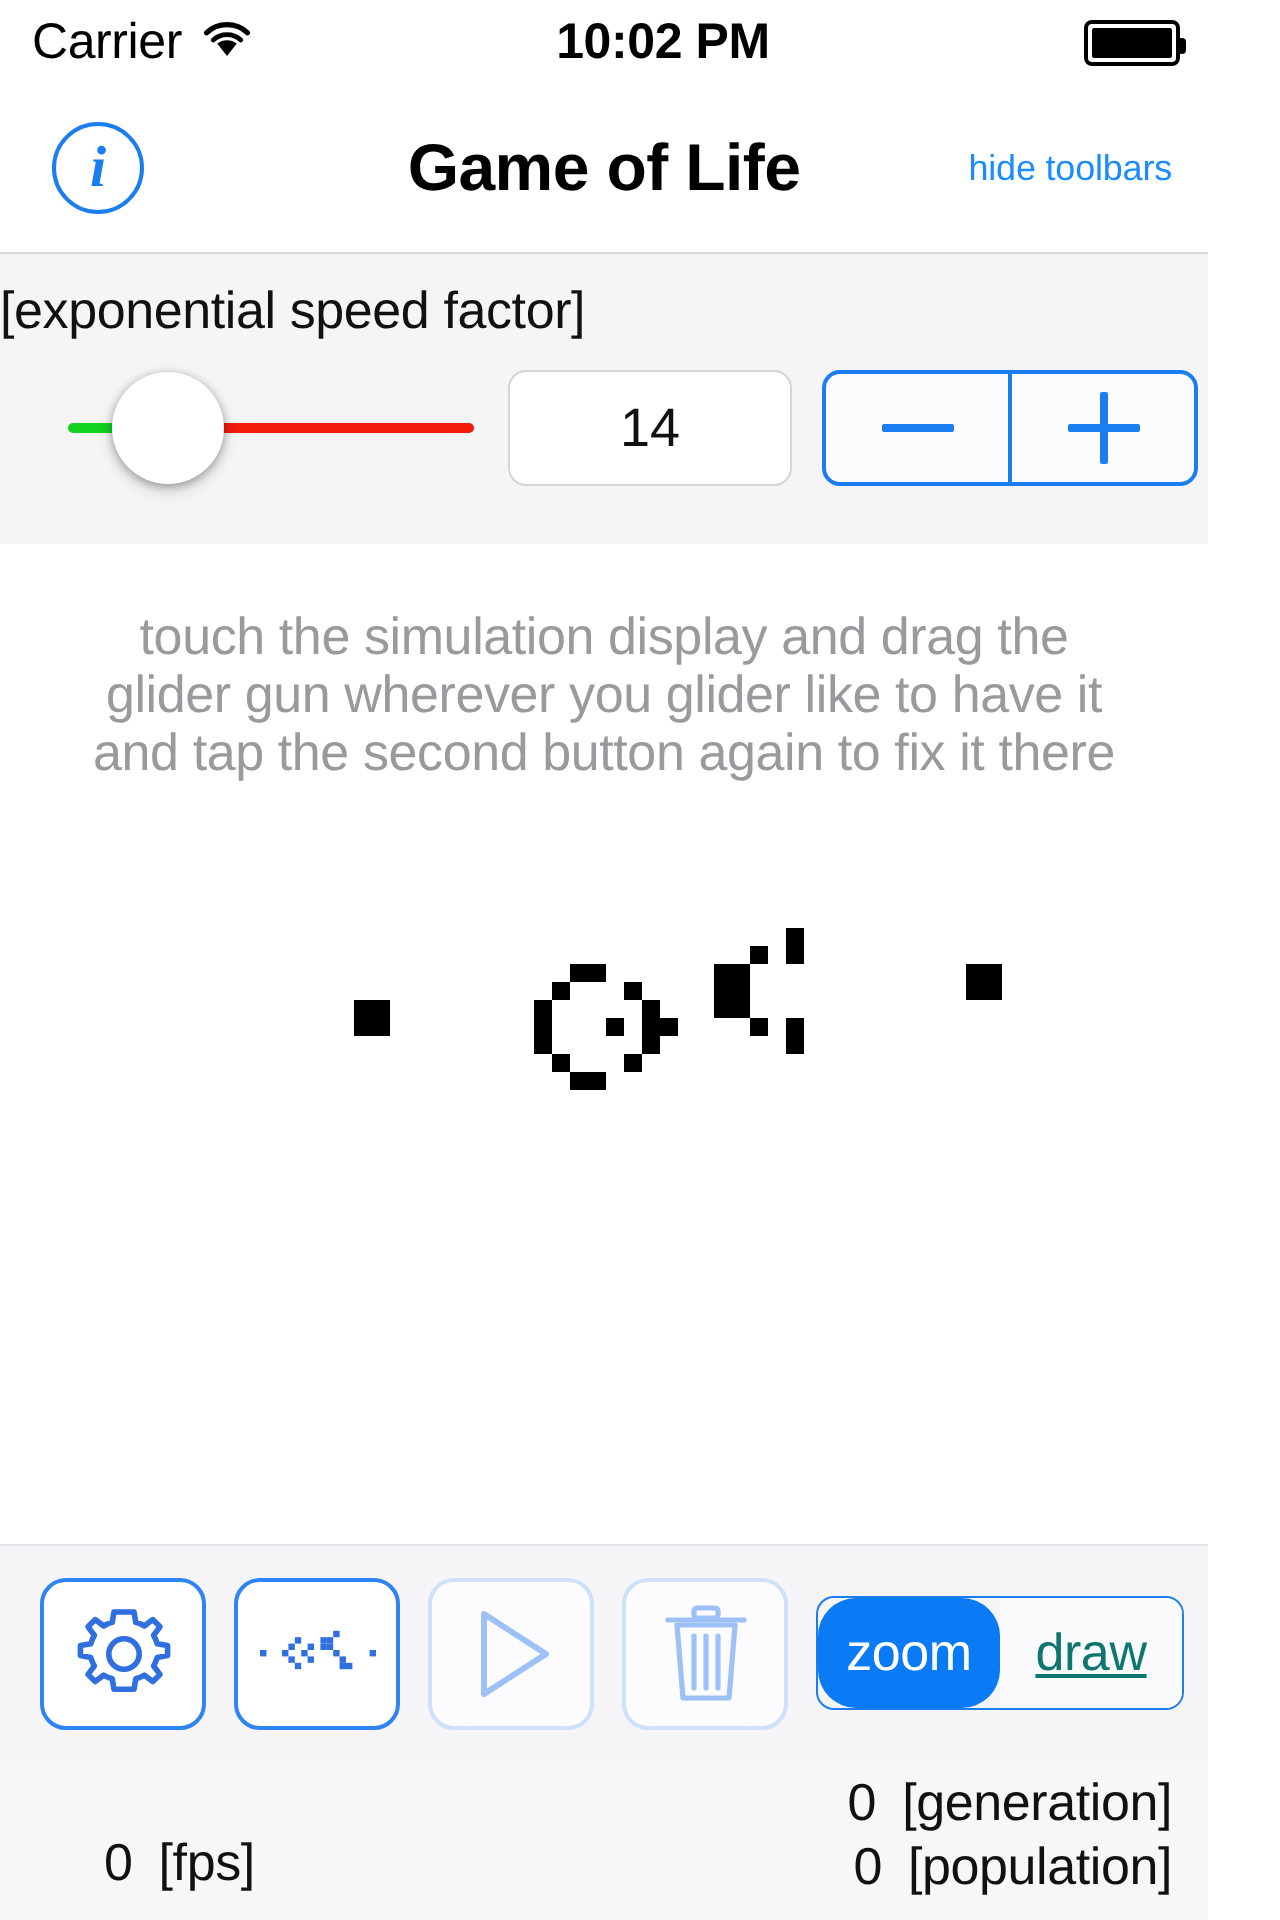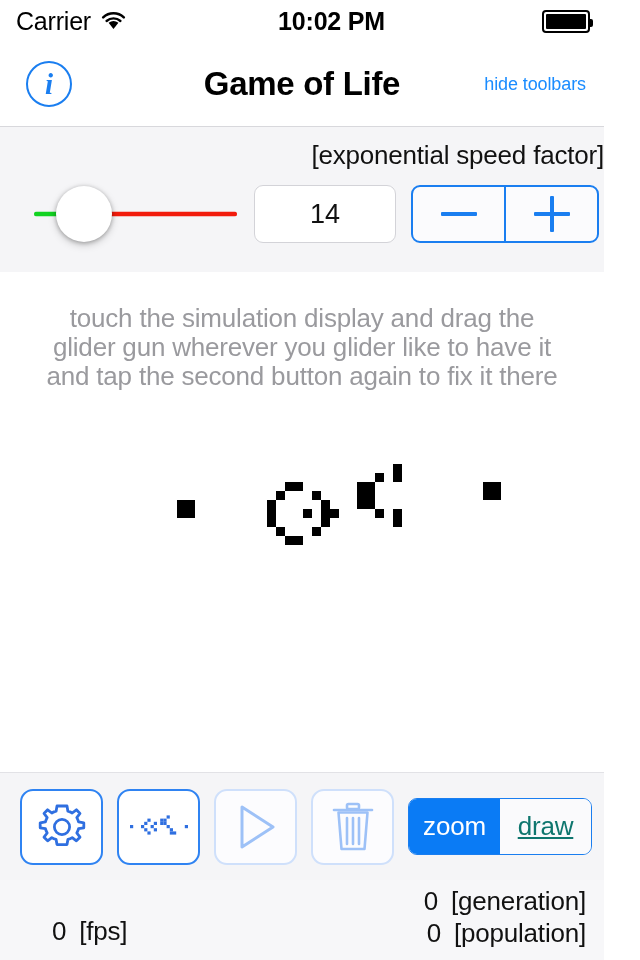--- a/index.html
+++ b/index.html
@@ -66,21 +66,21 @@
   }
   .nav-right {
     margin-left: auto; color: #1a8cff; font-size: 18px;
     cursor: pointer; z-index: 2; letter-spacing: -0.1px;
   }
 
   
   .speed-panel {
     flex: 0 0 145px; height: 145px;
     background: #f5f5f7;
-    display: flex; flex-direction: column; align-items: flex-end;
+    display: flex; flex-direction: column; align-items: flex-start;
     padding-top: 13px;
   }
   .speed-label { font-size: 26px; color: #111; letter-spacing: -0.2px; }
   .speed-row {
     margin-top: 14px; width: 100%;
     display: flex; align-items: center; padding: 0 38px 0 30px; gap: 0;
   }
   
   .slider {
     position: relative; width: 207px; height: 58px; flex: 0 0 207px; cursor: pointer;
@@ -151,21 +151,21 @@
 
   .segmented {
     margin-left: auto; flex: 0 0 184px;
     height: 57px; display: flex; border-radius: 9px; overflow: hidden;
     border: 1px solid #1a7ef0; cursor: pointer;
   }
   .segmented > div {
     flex: 1; display: flex; align-items: center; justify-content: center;
     font-size: 26px; letter-spacing: -0.2px;
   }
-  .seg-on { background: #0a7bf5; color: #ffffff; }
+  .seg-on { background: #0a7bf5; color: #ffffff; border-radius: 19px; }
   .seg-off { background: #fafafc; color: #0f766e; text-decoration: underline; }
 
   
   .readouts {
     flex: 0 0 80px; height: 80px; background: #f7f7f9;
     position: relative;
   }
   .ro { position: absolute; display: flex; align-items: baseline; gap: 13px;
         font-size: 26px; color: #111; letter-spacing: -0.2px; }
   .ro .num { min-width: 14px; text-align: right; }

